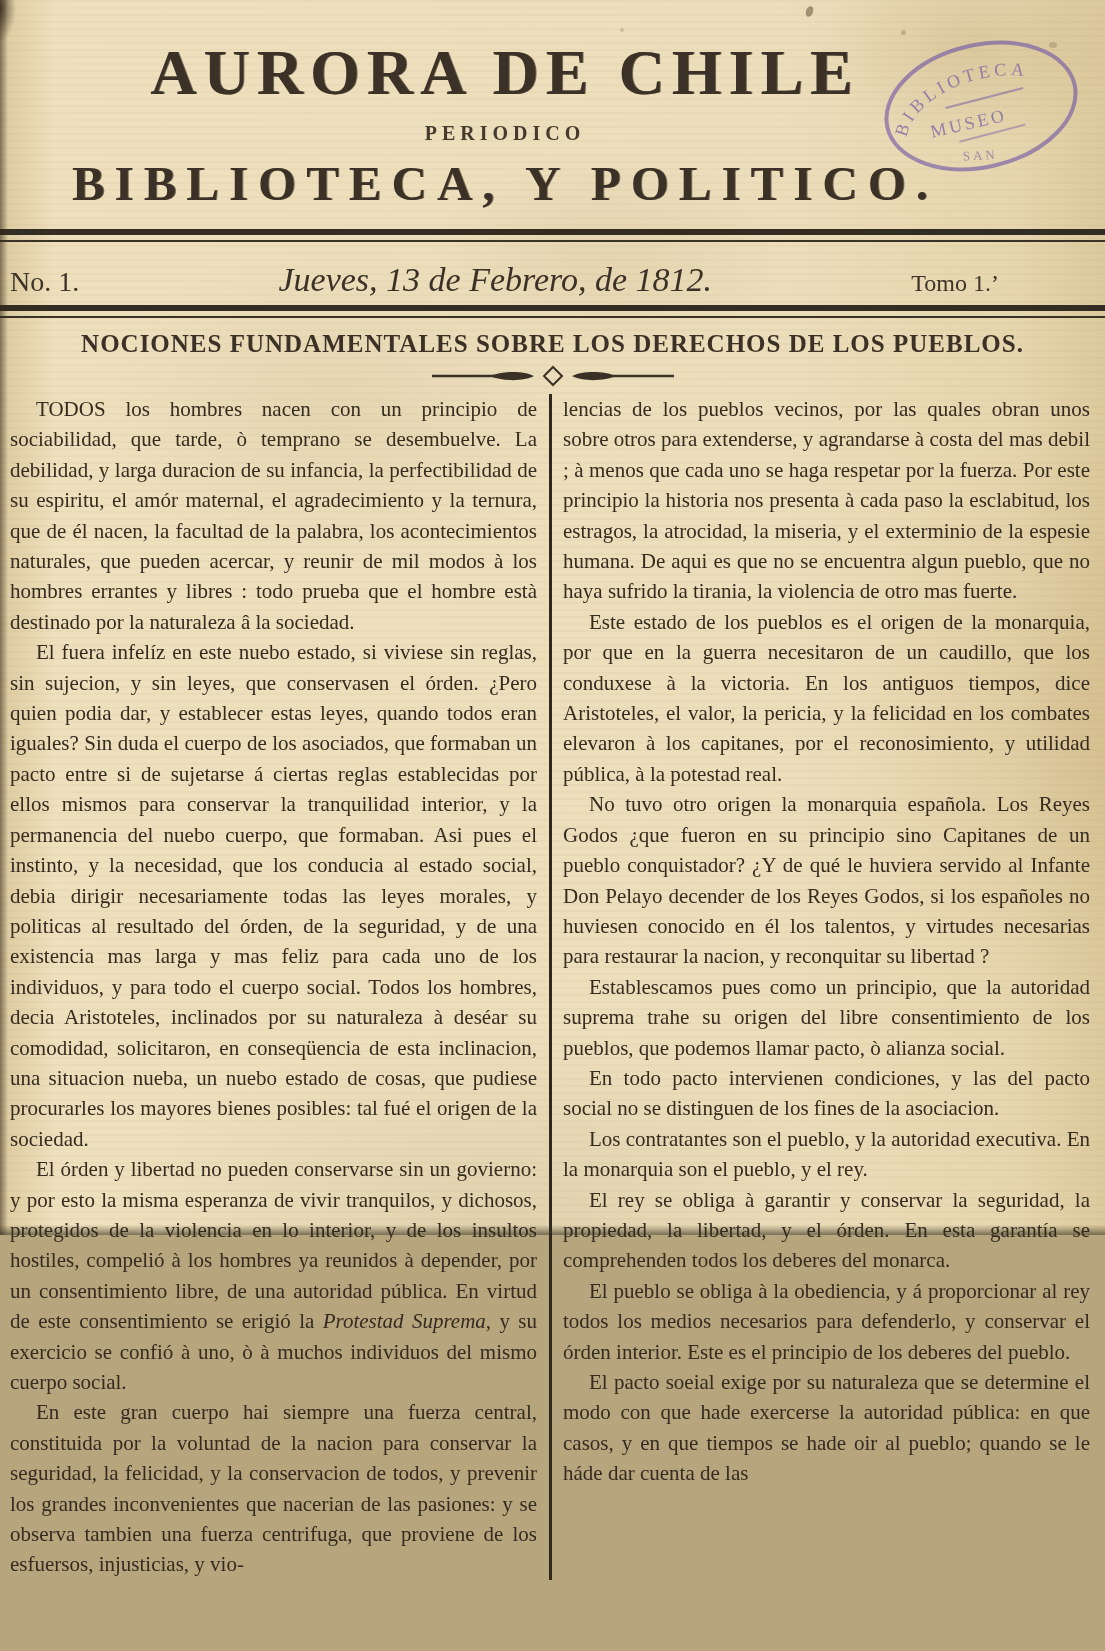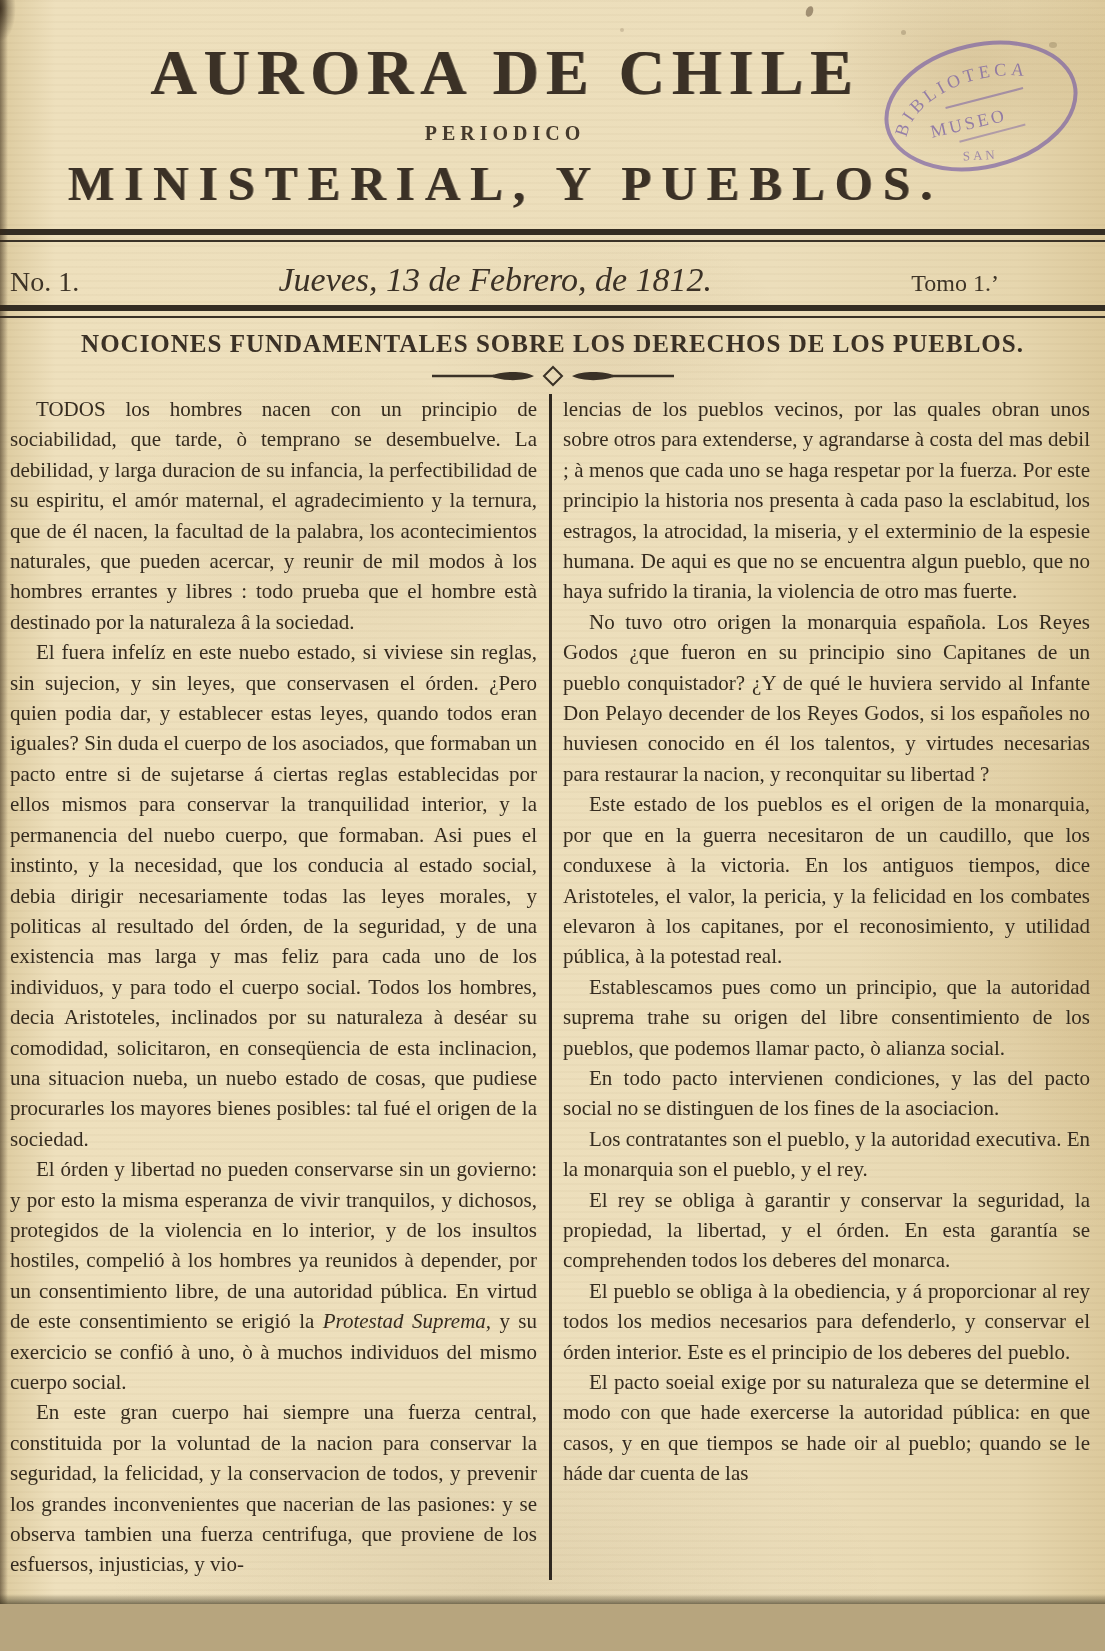--- a/index.html
+++ b/index.html
@@ -3,21 +3,21 @@
 <meta charset="utf-8">
 <style>
   html,body{margin:0;padding:0;}
   body{
     width:1105px;height:1651px;
     font-family:"Liberation Serif","DejaVu Serif",serif;
     background:#b7a57e;
     overflow:hidden;
   }
   .page{
-    position:relative;width:1105px;height:1604px;
+    position:relative;width:1105px;height:1235px;
     color:#362c20;
     background:
       radial-gradient(ellipse 220px 140px at 88% 4%, rgba(150,115,60,.16), transparent 70%),
       radial-gradient(ellipse 340px 240px at 30% 33%, rgba(130,95,45,.07), transparent 70%),
       radial-gradient(ellipse 300px 420px at 97% 58%, rgba(165,125,60,.14), transparent 72%),
       radial-gradient(ellipse 260px 160px at 55% 21%, rgba(140,100,50,.08), transparent 70%),
       radial-gradient(ellipse 520px 260px at 45% 99%, rgba(120,95,50,.10), transparent 75%),
       repeating-linear-gradient(180deg, rgba(120,95,55,.035) 0 2px, rgba(0,0,0,0) 2px 7px),
       linear-gradient(90deg,#dcca9e 0%, #eee0bd 5%, #ecdebb 70%, #e6d6ae 92%, #dcc99c 100%);
   }
@@ -79,21 +79,21 @@
   <div class="left-edge"></div>
   <div class="corner-mark"></div>
   <span class="speck sp1"></span>
   <span class="speck sp2"></span>
   <span class="speck sp3"></span>
   <span class="speck sp4"></span>
 
   <header class="masthead">
     <h1 class="mast-title">AURORA DE CHILE</h1>
     <div class="mast-sub1">PERIODICO</div>
-    <div class="mast-sub2">MINISTERIAL, Y PUEBLOS.</div>
+    <div class="mast-sub2">BIBLIOTECA, Y POLITICO.</div>
   </header>
 
   <svg class="stamp" width="226" height="168" viewBox="0 0 226 168" xmlns="http://www.w3.org/2000/svg">
     <g transform="rotate(-13 113 84)" stroke="#6f55a5" fill="#6f55a5">
       <ellipse cx="113" cy="84" rx="96" ry="61" fill="none" stroke-width="4" opacity="0.72"></ellipse>
       <path id="stampArc" d="M 32 104 A 86 52 0 0 1 196 88" fill="none" stroke="none"></path>
       <text font-size="18" letter-spacing="4" opacity="0.78" stroke="none">
         <textPath href="#stampArc" startOffset="6">BIBLIOTECA</textPath>
       </text>
       <line x1="78" y1="78" x2="158" y2="76" stroke-width="2" opacity="0.6"></line>
@@ -136,22 +136,22 @@
   <main class="columns">
     <div class="col">
       <p>TODOS los hombres nacen con un principio de sociabilidad, que tarde, ò temprano se desembuelve. La debilidad, y larga duracion de su infancia, la perfectibilidad de su espiritu, el amór maternal, el agradecimiento y la ternura, que de él nacen, la facultad de la palabra, los acontecimientos naturales, que pueden acercar, y reunir de mil modos à los hombres errantes y libres : todo prueba que el hombre està destinado por la naturaleza â la sociedad.</p>
       <p>El fuera infelíz en este nuebo estado, si viviese sin reglas, sin sujecion, y sin leyes, que conservasen el órden. ¿Pero quien podia dar, y establecer estas leyes, quando todos eran iguales? Sin duda el cuerpo de los asociados, que formaban un pacto entre si de sujetarse á ciertas reglas establecidas por ellos mismos para conservar la tranquilidad interior, y la permanencia del nuebo cuerpo, que formaban. Asi pues el instinto, y la necesidad, que los conducia al estado social, debia dirigir necesariamente todas las leyes morales, y politicas al resultado del órden, de la seguridad, y de una existencia mas larga y mas feliz para cada uno de los individuos, y para todo el cuerpo social. Todos los hombres, decia Aristoteles, inclinados por su naturaleza à deséar su comodidad, solicitaron, en conseqüencia de esta inclinacion, una situacion nueba, un nuebo estado de cosas, que pudiese procurarles los mayores bienes posibles: tal fué el origen de la sociedad.</p>
       <p><span>El órden y libertad no pueden conservarse sin un govierno: y por esto la misma esperanza de vivir tranquilos, y dichosos, protegidos de la violencia en lo interior, y de los insultos hostiles, compelió à los hombres ya reunidos à depender, por un consentimiento libre, de una autoridad pública. En virtud de este consentimiento se erigió la </span><i>Protestad Suprema,</i><span> y su exercicio se confió à uno, ò à muchos individuos del mismo cuerpo social.</span></p>
       <p>En este gran cuerpo hai siempre una fuerza central, constituida por la voluntad de la nacion para conservar la seguridad, la felicidad, y la conservacion de todos, y prevenir los grandes inconvenientes que nacerian de las pasiones: y se observa tambien una fuerza centrifuga, que proviene de los esfuersos, injusticias, y vio-</p>
     </div>
     <div class="coldiv"></div>
     <div class="col">
       <p class="cont">lencias de los pueblos vecinos, por las quales obran unos sobre otros para extenderse, y agrandarse à costa del mas debil ; à menos que cada uno se haga respetar por la fuerza. Por este principio la historia nos presenta à cada paso la esclabitud, los estragos, la atrocidad, la miseria, y el exterminio de la espesie humana. De aqui es que no se encuentra algun pueblo, que no haya sufrido la tirania, la violencia de otro mas fuerte.</p>
+      <p>Este estado de los pueblos es el origen de la monarquia, por que en la guerra necesitaron de un caudillo, que los conduxese à la victoria. En los antiguos tiempos, dice Aristoteles, el valor, la pericia, y la felicidad en los combates elevaron à los capitanes, por el reconosimiento, y utilidad pública, à la potestad real.</p>
       <p>No tuvo otro origen la monarquia española. Los Reyes Godos ¿que fueron en su principio sino Capitanes de un pueblo conquistador? ¿Y de qué le huviera servido al Infante Don Pelayo decender de los Reyes Godos, si los españoles no huviesen conocido en él los talentos, y virtudes necesarias para restaurar la nacion, y reconquitar su libertad ?</p>
-      <p>Este estado de los pueblos es el origen de la monarquia, por que en la guerra necesitaron de un caudillo, que los conduxese à la victoria. En los antiguos tiempos, dice Aristoteles, el valor, la pericia, y la felicidad en los combates elevaron à los capitanes, por el reconosimiento, y utilidad pública, à la potestad real.</p>
       <p>Establescamos pues como un principio, que la autoridad suprema trahe su origen del libre consentimiento de los pueblos, que podemos llamar pacto, ò alianza social.</p>
       <p>En todo pacto intervienen condiciones, y las del pacto social no se distinguen de los fines de la asociacion.</p>
       <p>Los contratantes son el pueblo, y la autoridad executiva. En la monarquia son el pueblo, y el rey.</p>
       <p>El rey se obliga à garantir y conservar la seguridad, la propiedad, la libertad, y el órden. En esta garantía se comprehenden todos los deberes del monarca.</p>
       <p>El pueblo se obliga à la obediencia, y á proporcionar al rey todos los medios necesarios para defenderlo, y conservar el órden interior. Este es el principio de los deberes del pueblo.</p>
       <p>El pacto soeial exige por su naturaleza que se determine el modo con que hade exercerse la autoridad pública: en que casos, y en que tiempos se hade oir al pueblo; quando se le háde dar cuenta de las</p>
     </div>
   </main>
 
   <div class="bottom-edge"></div>

